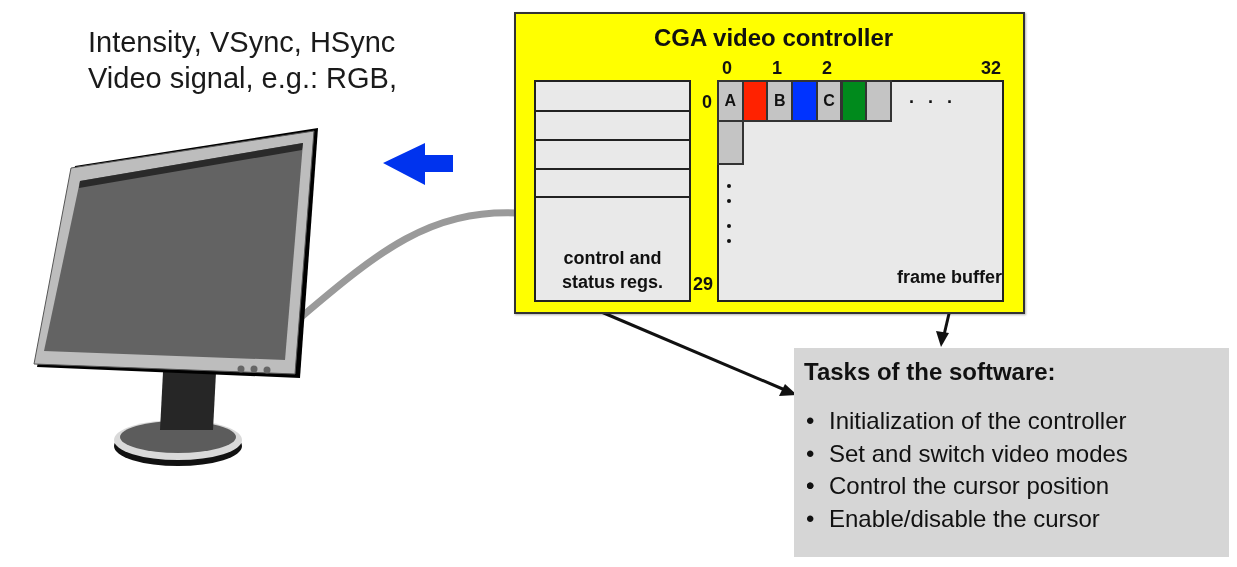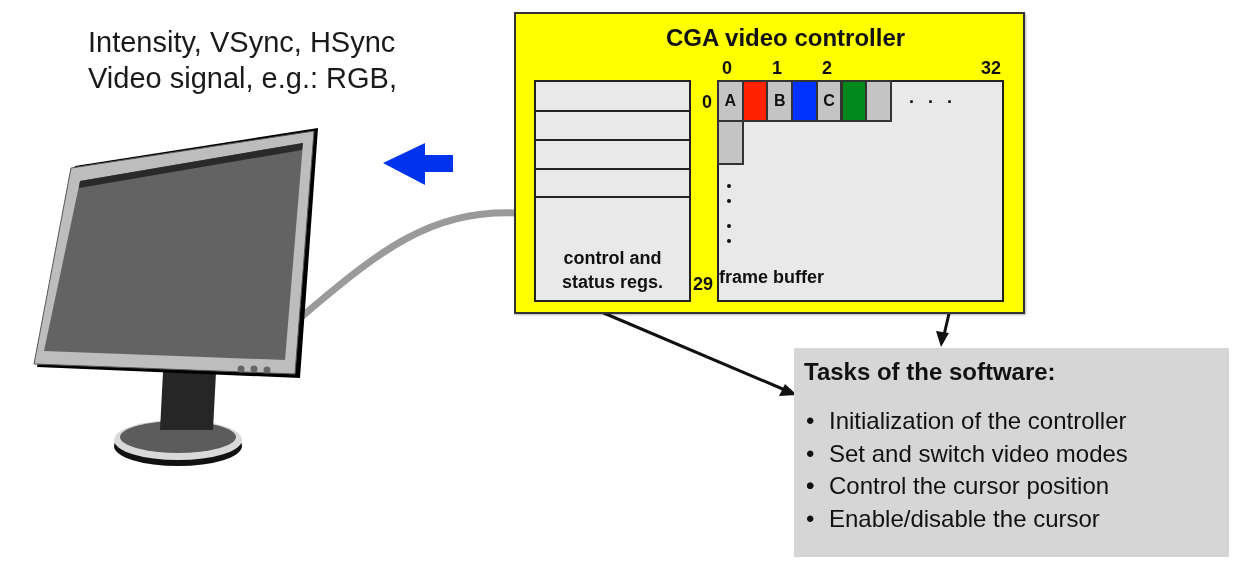--- a/index.html
+++ b/index.html
@@ -2,26 +2,26 @@
 <html><head>
   <meta charset="utf-8">
   <style>
     html, body { margin: 0; padding: 0; background: #ffffff; }
     body { width: 1237px; height: 567px; position: relative; overflow: hidden; font-family: "Liberation Sans", sans-serif; color: #111; }
     .abs { position: absolute; }
     #signal-label { left: 88px; top: 24px; font-size: 29px; line-height: 36px; color: #1a1a1a; white-space: nowrap; }
     #signal-label div { display: block; }
     svg#art { position: absolute; left: 0; top: 0; }
     #controller { left: 514px; top: 12px; width: 511px; height: 302px; background: #ffff00; border: 2px solid #333; box-sizing: border-box; box-shadow: 1px 1px 2px rgba(0,0,0,0.3); }
-    #controller-title { left: 16px; width: 100%; top: 10px; text-align: center; font-weight: bold; font-size: 24px; line-height: 28px; }
+    #controller-title { left: 4px; width: 100%; top: 10px; text-align: center; font-weight: bold; font-size: 24px; line-height: 28px; }
     #regs { left: 18px; top: 66px; width: 157px; height: 222px; background: #e9e9e9; border: 2px solid #222; box-sizing: border-box; }
     .reg-row { position: absolute; left: 0; right: 0; height: 0; border-top: 2px solid #222; }
     #regs-label { left: 0; width: 100%; bottom: 6px; text-align: center; font-weight: bold; font-size: 18px; line-height: 24px; }
     #fb { left: 201px; top: 66px; width: 287px; height: 222px; background: #e9e9e9; border: 2px solid #222; box-sizing: border-box; }
-    #fb-label { left: 0; width: 100%; bottom: 12px; text-align: left; font-weight: bold; font-size: 18px; line-height: 22px; }
+    #fb-label { left: 0; width: 100%; bottom: 12px; text-align: right; font-weight: bold; font-size: 18px; line-height: 22px; }
     .col-label, .row-label { font-weight: bold; font-size: 18px; line-height: 20px; }
     .cell { position: absolute; height: 42px; border: 2px solid #333; box-sizing: border-box; font-weight: bold; font-size: 16px; display: flex; align-items: center; justify-content: center; }
     .dots-h { font-weight: bold; font-size: 18px; letter-spacing: 4px; }
     .vdot { position: absolute; width: 4px; height: 4px; background: #111; border-radius: 50%; }
     #tasks { left: 794px; top: 348px; width: 435px; height: 209px; background: #d6d6d6; box-sizing: border-box; padding: 10px 10px 0 10px; }
     #tasks-title { font-weight: bold; font-size: 24px; line-height: 28px; margin-bottom: 19px; }
     #tasks ul { list-style: none; margin: 0; padding: 0; }
     #tasks li { font-size: 24px; line-height: 32.5px; position: relative; padding-left: 25px; white-space: nowrap; }
     #tasks li .bullet { position: absolute; left: 2px; top: 0; }
   </style>

